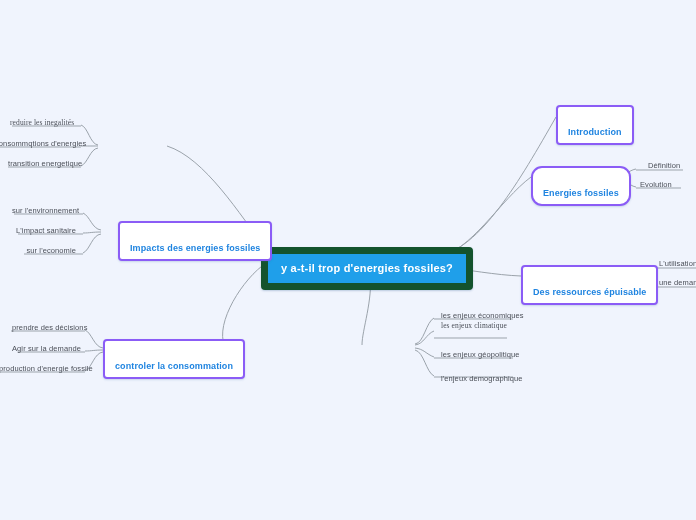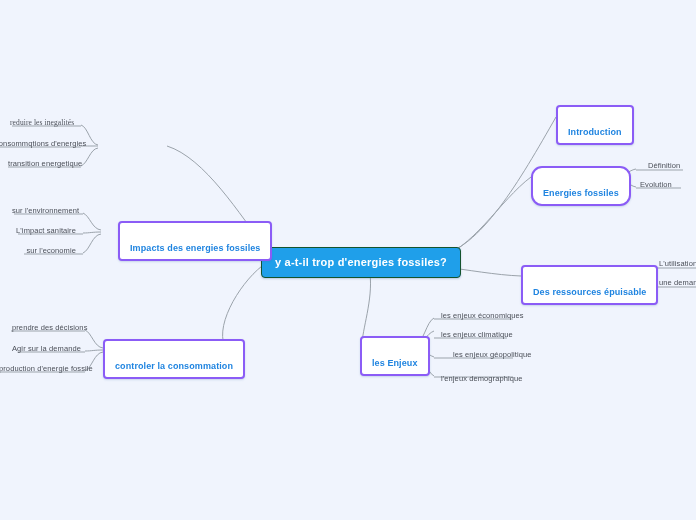--- a/index.html
+++ b/index.html
@@ -30,21 +30,21 @@
   .node {
     position: absolute;
     box-sizing: border-box;
     white-space: nowrap;
     cursor: default;
   }
   
   .node-root {
     background: #1f9fea;
     color: #ffffff;
-    border: 1px solid #14532d;
+    border: 7px solid #14532d;
     border-radius: 4px;
     font-size: 11px;
     font-weight: bold;
     letter-spacing: 0.2px;
     padding: 8px 13px 9px 13px;
     box-shadow: 0 1px 2px rgba(30,80,140,0.25);
   }
   
   .node-branch {
     background: #ffffff;
@@ -139,40 +139,39 @@
   </svg>
 
   <div class="node node-root" style="left:261px; top:247px;">y a-t-il trop d'energies fossiles?</div>
 
   <div class="node node-branch" style="left:556px; top:105px;">Introduction</div>
 
   <div class="node node-branch" style="left:531px; top:166px;border-radius:11px;">Energies fossiles</div>
 
   <div class="node node-branch" style="left:521px; top:265px;">Des ressources épuisable</div>
 
-  <div class="node node-branch" style="left:360px; top:336px;">les Enjeux</div>
 
   <div class="node node-branch" style="left:103px; top:339px;">controler la consommation</div>
 
   <div class="node node-branch" style="left:118px; top:221px;">Impacts des energies fossiles</div>
 
 
   <div class="node node-leaf align-left" style="left:644px; top:161px;">Définition</div>
 
   <div class="node node-leaf align-left" style="left:636px; top:180px;">Evolution</div>
 
   <div class="node node-leaf align-left" style="left:655px; top:259px;">L'utilisation</div>
 
   <div class="node node-leaf align-left" style="left:655px; top:278px;">une demande</div>
 
   <div class="node node-leaf align-left" style="left:437px; top:311px;">les enjeux économiques</div>
 
-  <div class="node node-leaf align-left" style="left:437px; top:330px;">les enjeux climatique</div>
+  <div class="node node-leaf align-left" style="left:437px; top:321px;font-family:Liberation Serif, serif;">les enjeux climatique</div>
 
-  <div class="node node-leaf align-left" style="left:437px; top:350px;margin-left:12px;">les enjeux géopolitique</div>
+  <div class="node node-leaf align-left" style="left:437px; top:350px;">les enjeux géopolitique</div>
 
   <div class="node node-leaf align-left" style="left:437px; top:374px;">l'enjeux demographique</div>
 
   <div class="node node-leaf align-right" style="left:8px; top:323px; width:74px;">prendre des décisions</div>
 
   <div class="node node-leaf align-right" style="left:8px; top:344px; width:74px;">Agir sur la demande</div>
 
   <div class="node node-leaf align-right" style="left:-5px; top:364px; width:87px;">production d'energie fossile</div>
 
   <div class="node node-leaf align-right" style="left:8px; top:206px; width:72px;">sur l'environnement</div>

